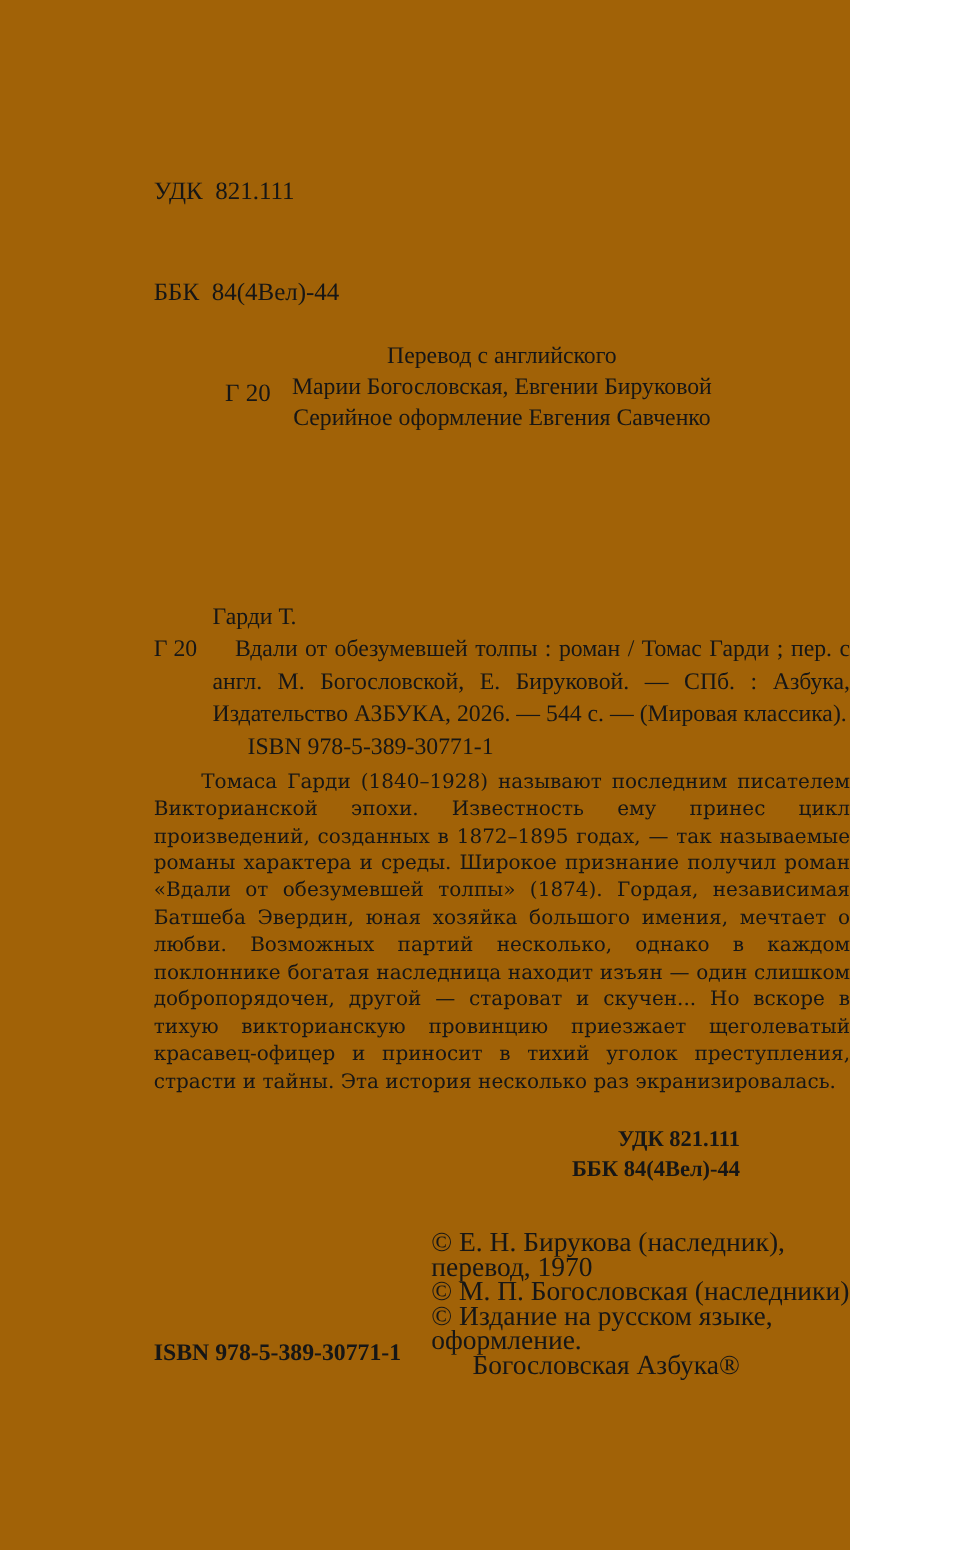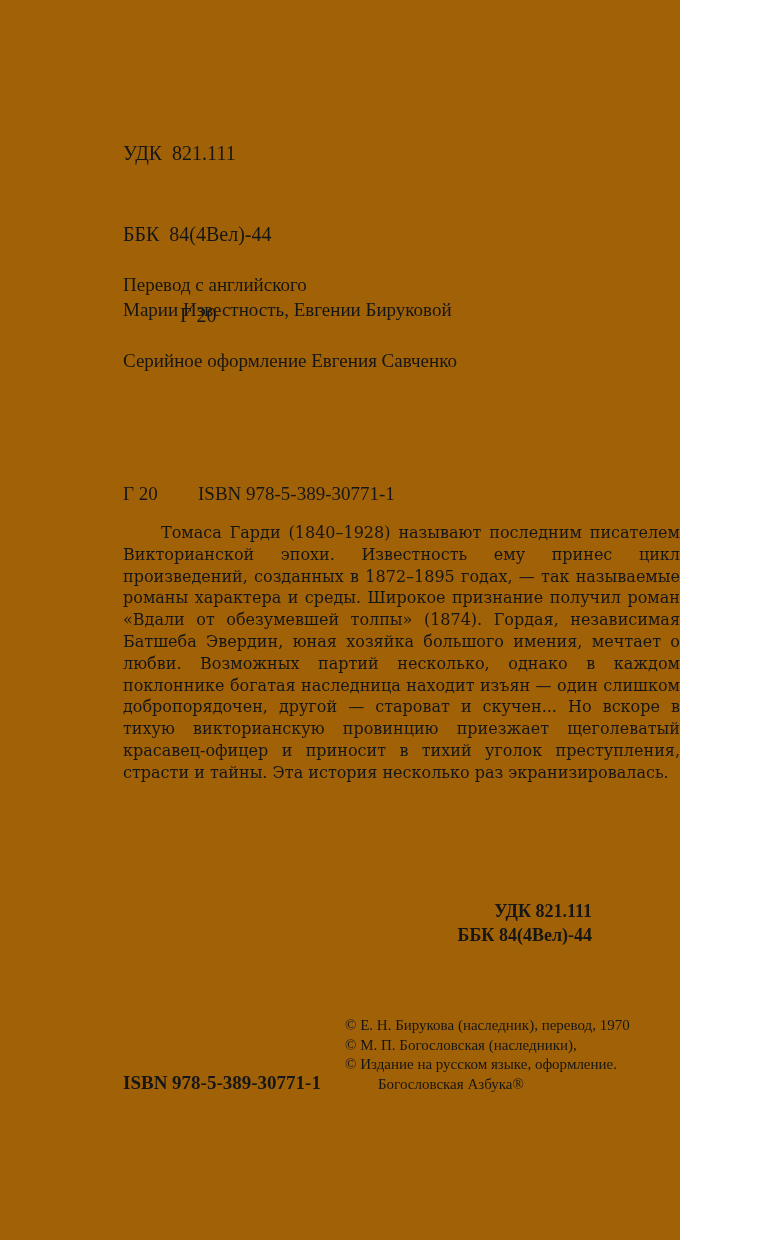--- a/index.html
+++ b/index.html
@@ -20,25 +20,25 @@
     font-size: 20px;
     line-height: 27px;
     white-space: pre;
   }
   .top-codes .g-index { padding-left: 57px; }
   .credits {
     position: absolute;
     left: 123px;
     top: 272px;
     width: 557px;
-    text-align: left;
+    text-align: center;
     font-size: 19px;
     line-height: 25px;
   }
-  .credits .series { margin-top: 26px; }
+  .credits .series { margin-top: 0; }
   .catalog {
     position: absolute;
     left: 123px;
     top: 481px;
     width: 557px;
     font-size: 19px;
     line-height: 26px;
   }
   .author { padding-left: 47px; }
   .bib {
@@ -53,39 +53,38 @@
     top: 0;
     text-indent: 0;
   }
   .isbn-line { padding-left: 75px; }
   .annotation {
     font-family: "DejaVu Serif", serif;
     font-size: 16px;
     line-height: 21.8px;
     text-align: justify;
     text-indent: 38px;
-    margin-top: 15px;
+    margin-top: 3px;
   }
   .bottom-codes {
     position: absolute;
     right: 88px;
     top: 899px;
     text-align: right;
     font-weight: bold;
     font-size: 18px;
     line-height: 24px;
   }
   .copyright {
     position: absolute;
     left: 345px;
     top: 984px;
     width: 345px;
-    font-size: 15px;
+    font-size: 22px;
     line-height: 19.5px;
-    margin-top: 32px;
   }
   .copyright .cont { padding-left: 33px; }
   .isbn-bottom {
     position: absolute;
     left: 123px;
     top: 1072px;
     font-weight: bold;
     font-size: 19px;
   }
 </style>
@@ -95,27 +94,29 @@
 <div class="page">
 
   <div class="top-codes">
     <div>УДК  821.111</div>
     <div>ББК  84(4Вел)-44</div>
     <div class="g-index">Г 20</div>
   </div>
 
   <div class="credits">
     <div>Перевод с английского</div>
-    <div>Марии Известность, Евгении Бируковой</div>
+    <div>Марии Богословская, Евгении Бируковой</div>
     <div class="series">Серийное оформление Евгения Савченко</div>
   </div>
 
   <div class="catalog">
+    <div class="author">Гарди Т.</div>
     <div class="bib">
       <span class="g-label">Г 20</span>
+      <span>Вдали от обезумевшей толпы : роман / Томас Гарди ; пер. с англ. М. Богословской, Е. Бируковой. — СПб. : Азбука, Издательство АЗБУКА, 2026. — 544 с. — (Мировая классика).</span>
     </div>
     <div class="isbn-line">ISBN 978-5-389-30771-1</div>
     <div class="annotation">Томаса Гарди (1840–1928) называют последним писателем Викторианской эпохи. Известность ему принес цикл произведений, созданных в 1872–1895 годах, — так называемые романы характера и среды. Широкое признание получил роман «Вдали от обезумевшей толпы» (1874). Гордая, независимая Батшеба Эвердин, юная хозяйка большого имения, мечтает о любви. Возможных партий несколько, однако в каждом поклоннике богатая наследница находит изъян — один слишком добропорядочен, другой — староват и скучен... Но вскоре в тихую викторианскую провинцию приезжает щеголеватый красавец-офицер и приносит в тихий уголок преступления, страсти и тайны. Эта история несколько раз экранизировалась.</div>
   </div>
 
   <div class="bottom-codes">
     <div>УДК 821.111</div>
     <div>ББК 84(4Вел)-44</div>
   </div>
 

